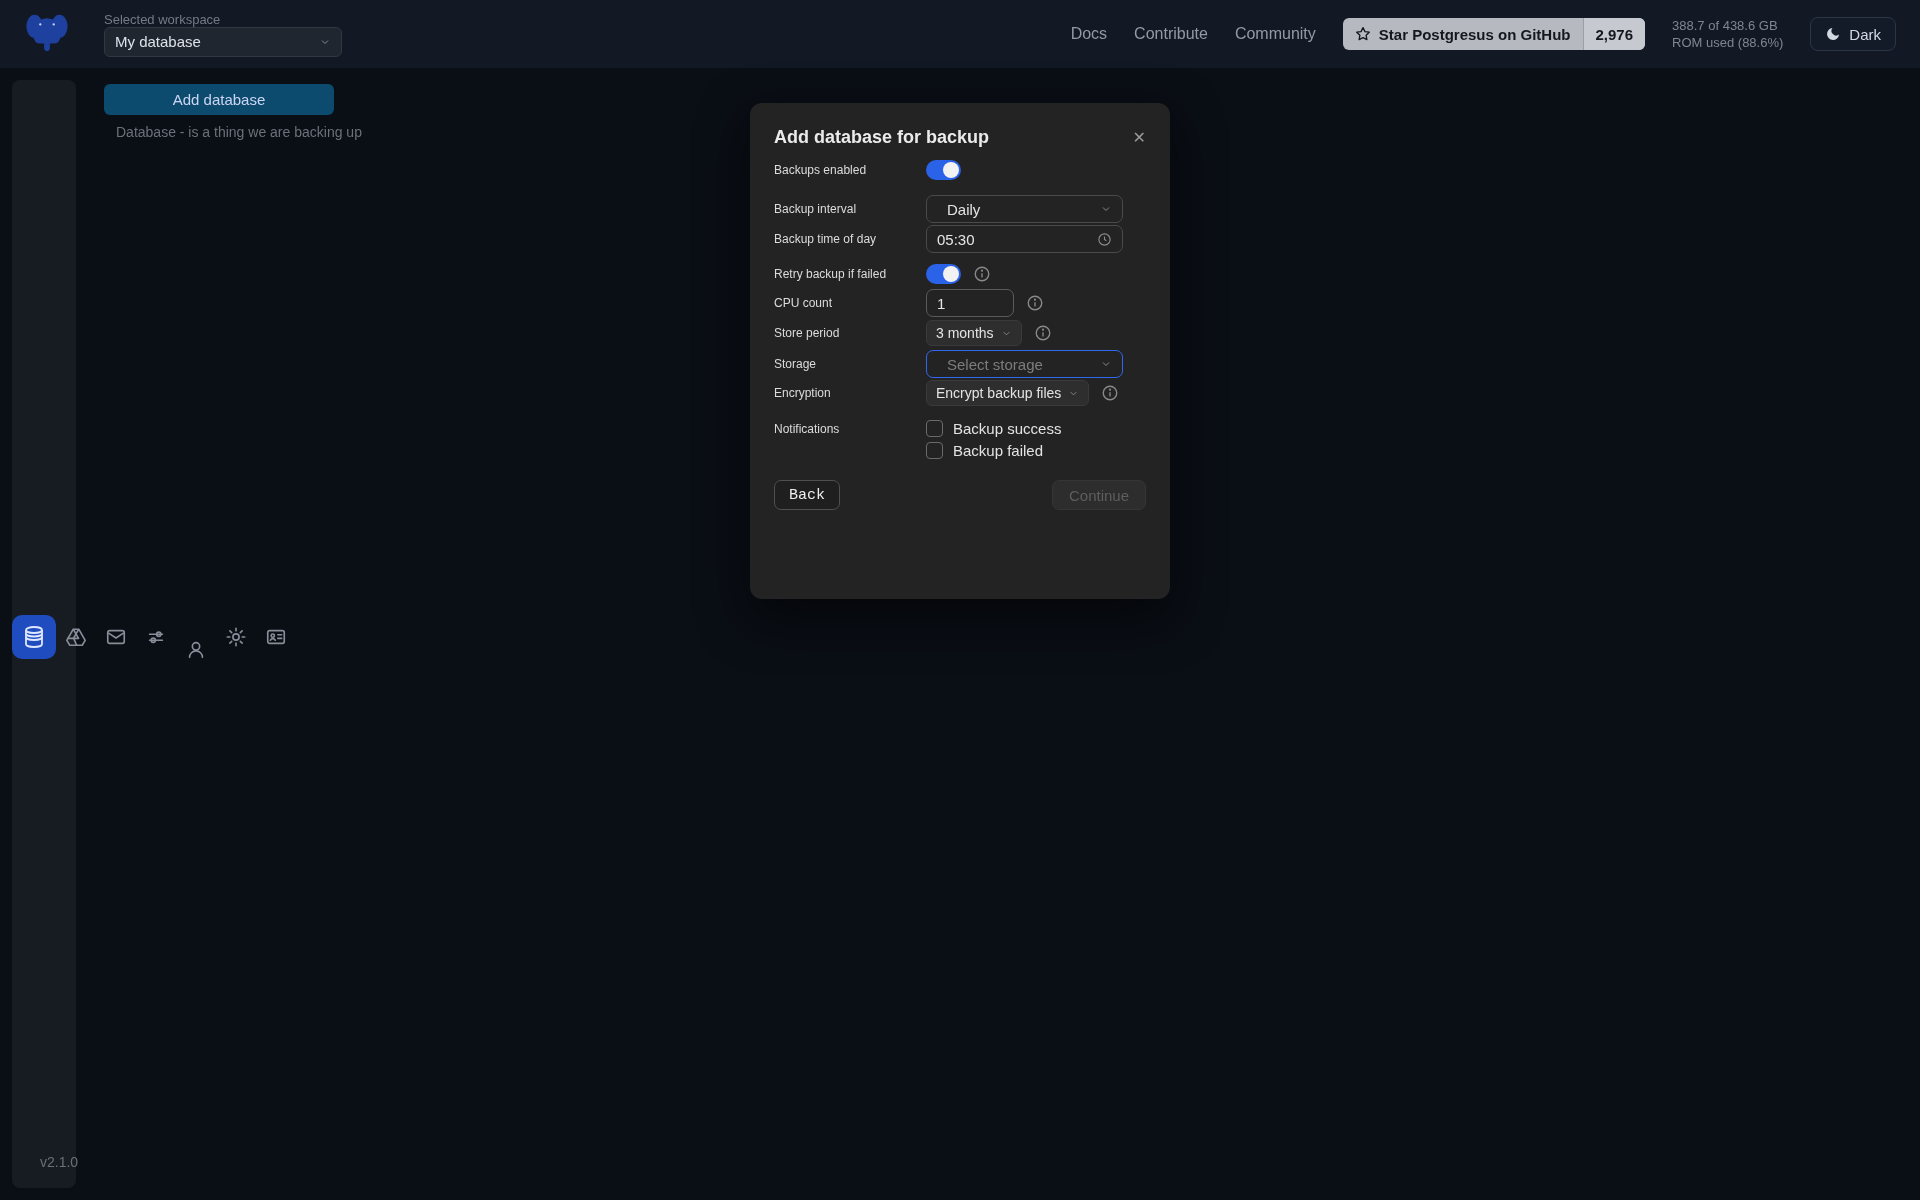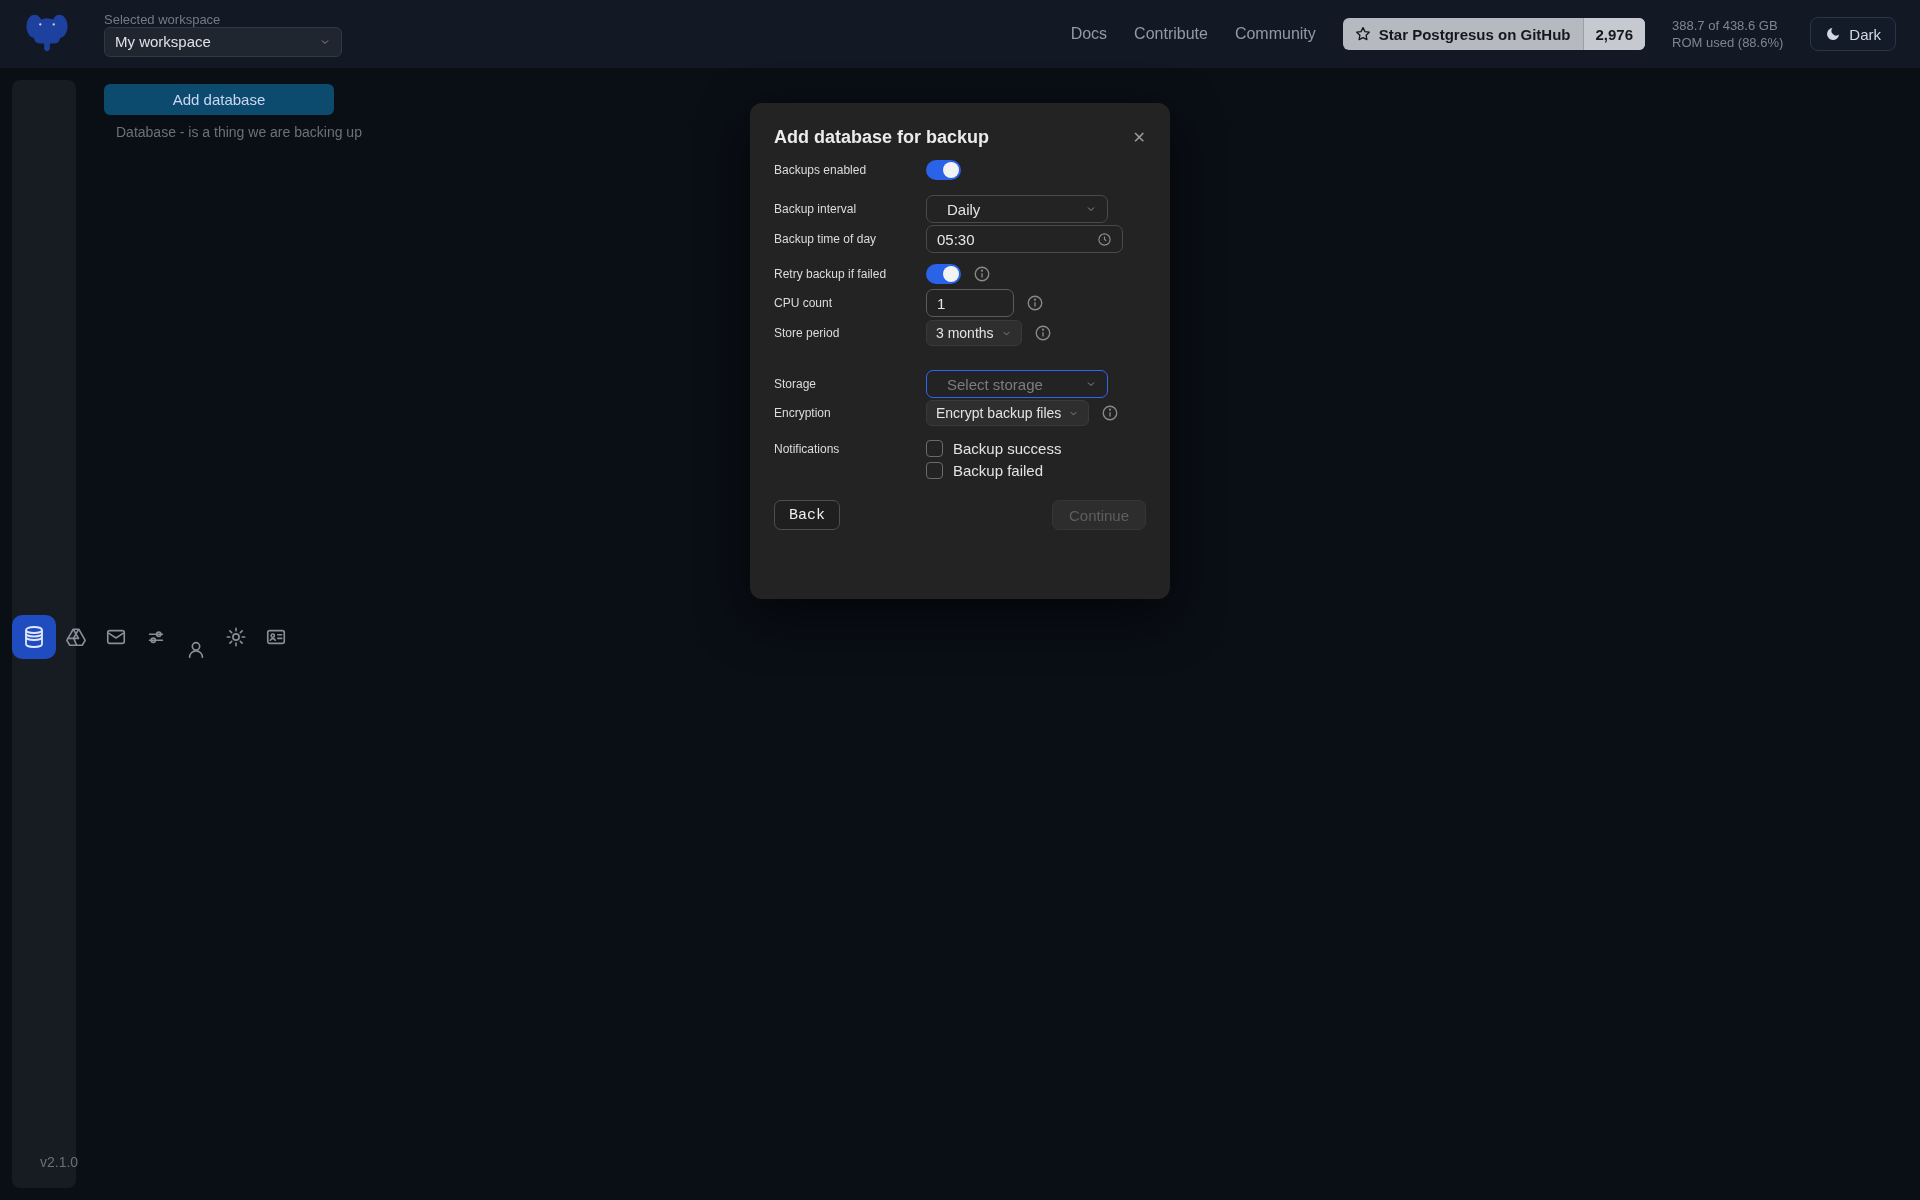--- a/index.html
+++ b/index.html
@@ -105,21 +105,21 @@
     position: absolute; top: 2px; right: 2px; width: 16px; height: 16px;
     border-radius: 50%; background: #f2f2f2;
   }
 
   .sel {
     height: 28px; border: 1px solid #4a4a4a; border-radius: 7px;
     display: flex; align-items: center; justify-content: space-between;
     padding: 0 10px; font-size: 15px; color: #e3e3e3; cursor: pointer;
     background: transparent;
   }
-  .sel.wide { width: 182px; padding-left: 20px; }
+  .sel.wide { width: 197px; padding-left: 20px; }
   .sel.focused { border: 1px solid #2f68f0; }
   .sel .ph { color: #7d7d7d; }
   .sel-sm {
     height: 26px; background: #2e2e2e; border: 1px solid #3a3a3a; border-radius: 6px;
     display: flex; align-items: center; gap: 7px; padding: 0 9px;
     font-size: 14px; color: #e3e3e3; cursor: pointer;
   }
   .chev { color: #8a8a8a; display: flex; }
 
   .txt-input {
@@ -155,41 +155,41 @@
   .continue-btn {
     height: 30px; padding: 0 16px; background: #2d2d2d;
     border: 1px solid #353535; border-radius: 7px;
     color: #5e5e5e; font-size: 15px; font-family: inherit; cursor: not-allowed;
   }
 
   
   .mb15 { margin-bottom: 15px; } .mb2 { margin-bottom: 2px; }
   .mb11 { margin-bottom: 11px; } .mb5 { margin-bottom: 5px; }
   .mb14 { margin-bottom: 14px; } .mb3 { margin-bottom: 3px; }
-  .mb8 { margin-bottom: 24px; }  .mb21 { margin-bottom: 21px; }
+  .mb8 { margin-bottom: 4px; }  .mb21 { margin-bottom: 21px; }
 
   svg { display: block; }
 </style>
 </head>
 <body>
 
 <div class="topbar">
   <div class="logo">
     <svg viewBox="0 0 48 48" width="46" height="46">
       <ellipse cx="11" cy="16" rx="8.5" ry="12" fill="#1e409f"></ellipse>
       <ellipse cx="37" cy="16" rx="8.5" ry="12" fill="#1e409f"></ellipse>
       <path d="M10 14 q14 -13 28 0 v12 q0 8 -8 8 h-3 v6 q-3 4 -6 0 v-6 h-3 q-8 0 -8 -8 z" fill="#1e409f"></path>
       <circle cx="17" cy="14" r="1.2" fill="#cdd8f5"></circle>
       <circle cx="31" cy="14" r="1.2" fill="#cdd8f5"></circle>
     </svg>
   </div>
   <div class="ws-group">
     <span class="ws-label">Selected workspace</span>
     <div class="ws-select">
-      <span>My workspace</span>
+      <span>My database</span>
       <span class="chev">
         <svg width="12" height="12" viewBox="0 0 24 24" fill="none" stroke="currentColor" stroke-width="2">
             <polyline points="6 9 12 15 18 9"></polyline>
           </svg>
       </span>
     </div>
   </div>
 
   <div class="topbar-right">
     <span class="nav-link">Docs</span>

